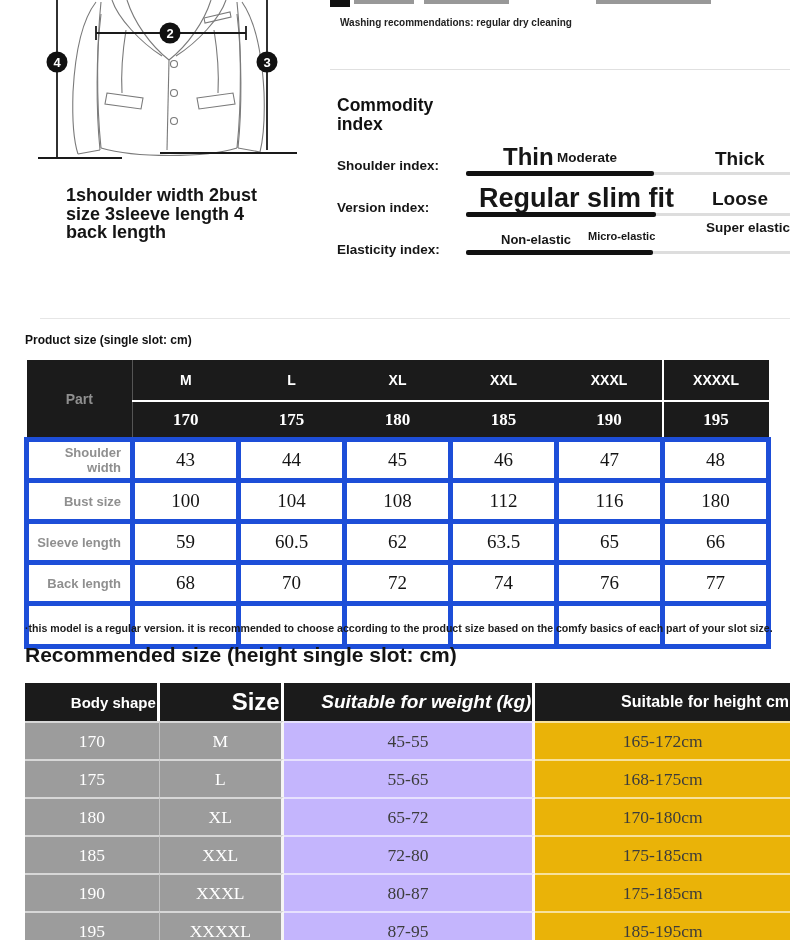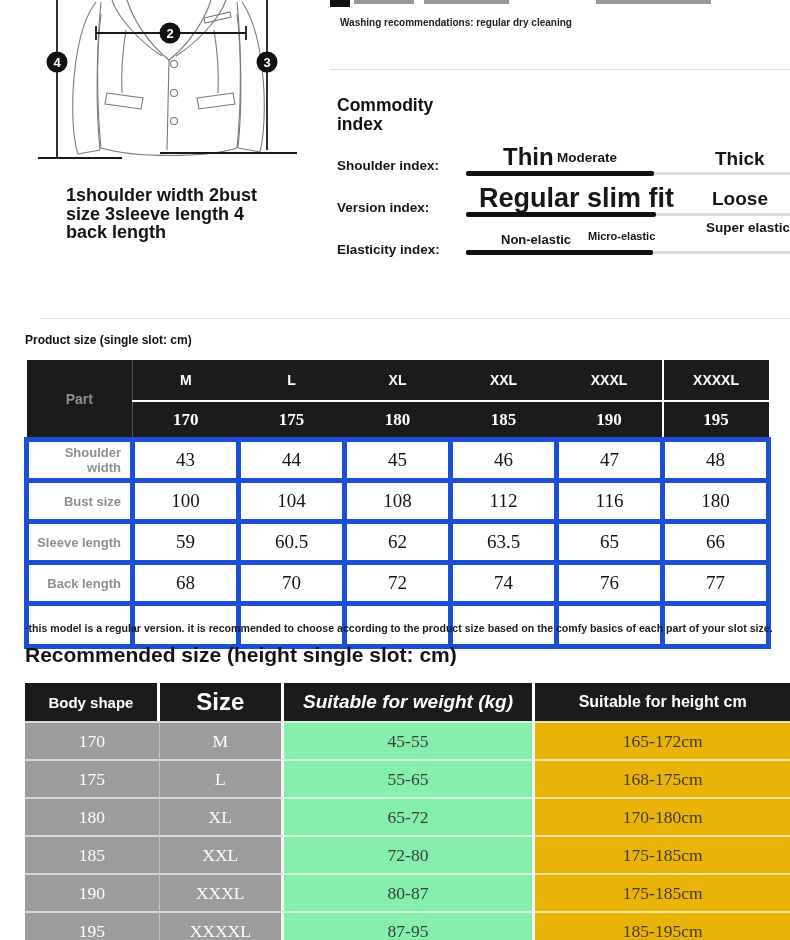--- a/index.html
+++ b/index.html
@@ -44,30 +44,30 @@
   table.size-table td.rowlabel{font-family:"Liberation Sans",sans-serif;font-weight:bold;
                    font-size:13px;color:#8f8f8f;text-align:right;padding-right:9px;}
   table.size-table tr.empty td{height:36px;}
 
   .note{left:25px;top:622px;font-size:10.6px;font-weight:bold;color:#1c1c1c;white-space:nowrap;}
   .rec-title{left:25px;top:643px;font-size:21px;font-weight:bold;color:#141414;}
 
   
   table.rec-table{position:absolute;left:25px;top:683px;border-collapse:separate;border-spacing:0;
                   table-layout:fixed;}
-  table.rec-table th{background:#1b1b1b;color:#fff;font-weight:bold;height:36px;text-align:center;}
+  table.rec-table th{background:#1b1b1b;color:#fff;font-weight:bold;height:36px;text-align:right;}
   table.rec-table th.h1{width:130px;font-size:15px;border-right:3px solid #fff;}
   table.rec-table th.h2{width:119px;font-size:24px;border-right:3px solid #fff;}
   table.rec-table th.h3{width:247px;font-size:19px;border-right:3px solid #fff;font-style:italic;}
   table.rec-table th.h4{width:253px;font-size:16px;}
   table.rec-table td{height:34px;text-align:center;font-family:"Liberation Serif",serif;
                   font-size:17.5px;border-top:2px solid rgba(255,255,255,.6);}
   table.rec-table td.c1{background:#9c9c9c;color:#fff;border-right:1px solid rgba(255,255,255,.4);}
   table.rec-table td.c2{background:#9c9c9c;color:#fff;border-right:3px solid rgba(255,255,255,.9);}
-  table.rec-table td.c3{background:#86efac;color:#3c3c3c;border-right:3px solid rgba(255,255,255,.9);}
+  table.rec-table td.c3{background:#c4b5fd;color:#3c3c3c;border-right:3px solid rgba(255,255,255,.9);}
   table.rec-table td.c4{background:#eab308;color:#3c3c3c;}
 </style>
 </head>
 <body>
 
 <div id="page">
 
   <div class="abs remnant-icon"></div>
   <div class="abs remnant-frag" style="left:354px;width:60px;"></div>
   <div class="abs remnant-frag" style="left:424px;width:85px;"></div>

